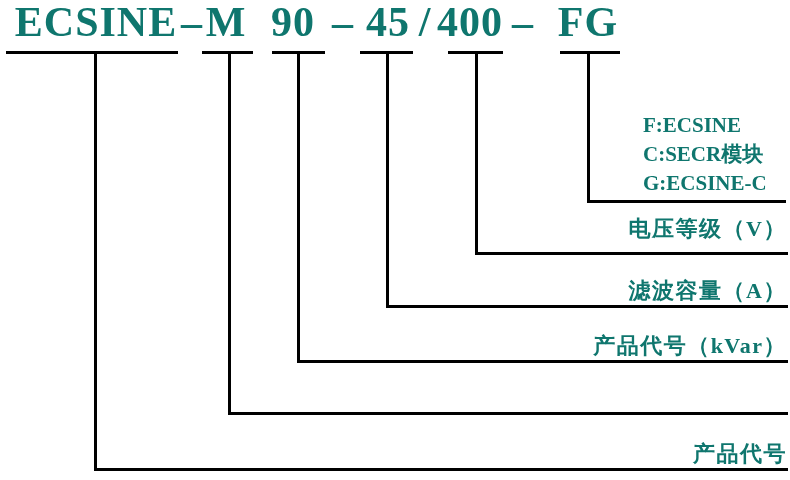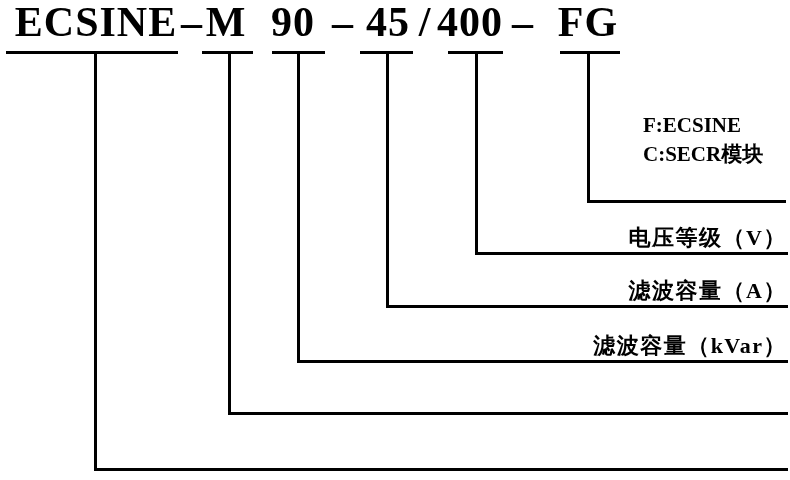--- a/index.html
+++ b/index.html
@@ -1,18 +1,18 @@
 <!DOCTYPE html>
 <html><head>
 <meta charset="utf-8">
 <style>
   html,body{margin:0;padding:0;background:#ffffff;}
   #canvas{
     position:relative;width:790px;height:480px;background:#ffffff;overflow:hidden;
-    font-family:"Liberation Serif","DejaVu Serif",serif;color:#000000;
+    font-family:"Liberation Serif","DejaVu Serif",serif;color:#0f766e;
   }
   
   .tok{
     position:absolute;top:-2px;line-height:48px;font-size:42px;font-weight:bold;
     transform:translateX(-50%);white-space:nowrap;letter-spacing:1px;
   }
   #tok-0{left:96px;}  #tok-1{left:192px;} #tok-2{left:226px;} #tok-3{left:293px;}
   #tok-4{left:343px;} #tok-5{left:388px;} #tok-6{left:425px;} #tok-7{left:470px;}
   #tok-8{left:523px;} #tok-9{left:588px;}
   
@@ -35,21 +35,21 @@
   #h-400{top:252px;left:475px;width:313px;}
   #h-45{top:305px;left:386px;width:402px;}
   #h-90{top:360px;left:297px;width:491px;}
   #h-m{top:412px;left:228px;width:560px;}
   #h-ecsine{top:468px;left:94px;width:694px;}
   
   .lbl{
     position:absolute;right:3px;font-size:22px;font-weight:bold;line-height:27px;
     white-space:nowrap;text-align:right;letter-spacing:1.5px;
   }
-  #lbl-voltage{top:224px;}
+  #lbl-voltage{top:215px;}
   #lbl-filter{top:277px;}
   #lbl-comp{top:332px;}
   #lbl-device{top:384px;}
   #lbl-product{top:440px;}
   #lbl-suffix{
     position:absolute;left:643px;top:111px;font-size:21px;font-weight:bold;
     line-height:29px;white-space:nowrap;text-align:left;
   }
   #lbl-suffix div{white-space:nowrap;}
 </style>
@@ -86,18 +86,20 @@
   <div id="h-fg" class="hline"></div>
   <div id="h-400" class="hline"></div>
   <div id="h-45" class="hline"></div>
   <div id="h-90" class="hline"></div>
   <div id="h-m" class="hline"></div>
   <div id="h-ecsine" class="hline"></div>
 
   <div id="lbl-suffix">
     <div>F:ECSINE</div>
     <div>C:SECR模块</div>
+    <div>G:ECSINE-C</div>
   </div>
   <div id="lbl-voltage" class="lbl">电压等级（V）</div>
   <div id="lbl-filter" class="lbl">滤波容量（A）</div>
-  <div id="lbl-comp" class="lbl">滤波容量（kVar）</div>
+  <div id="lbl-comp" class="lbl">产品代号（kVar）</div>
+  <div id="lbl-product" class="lbl">产品代号</div>
 
 </div>
 
 </body></html>

